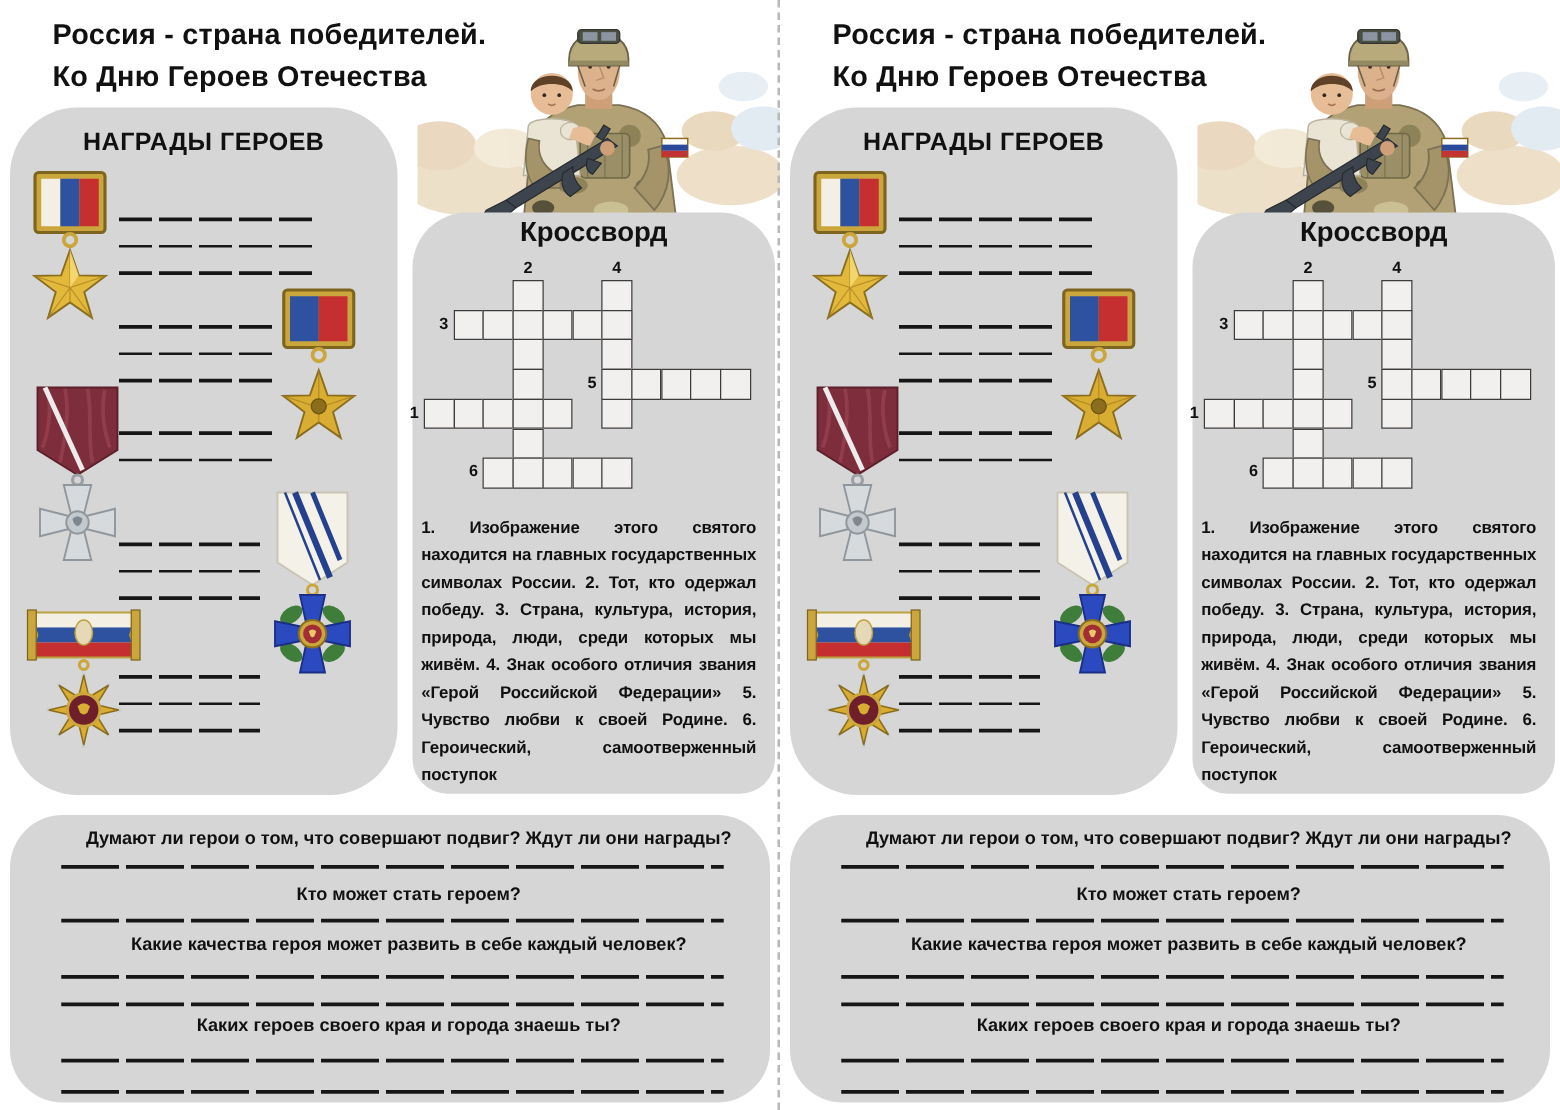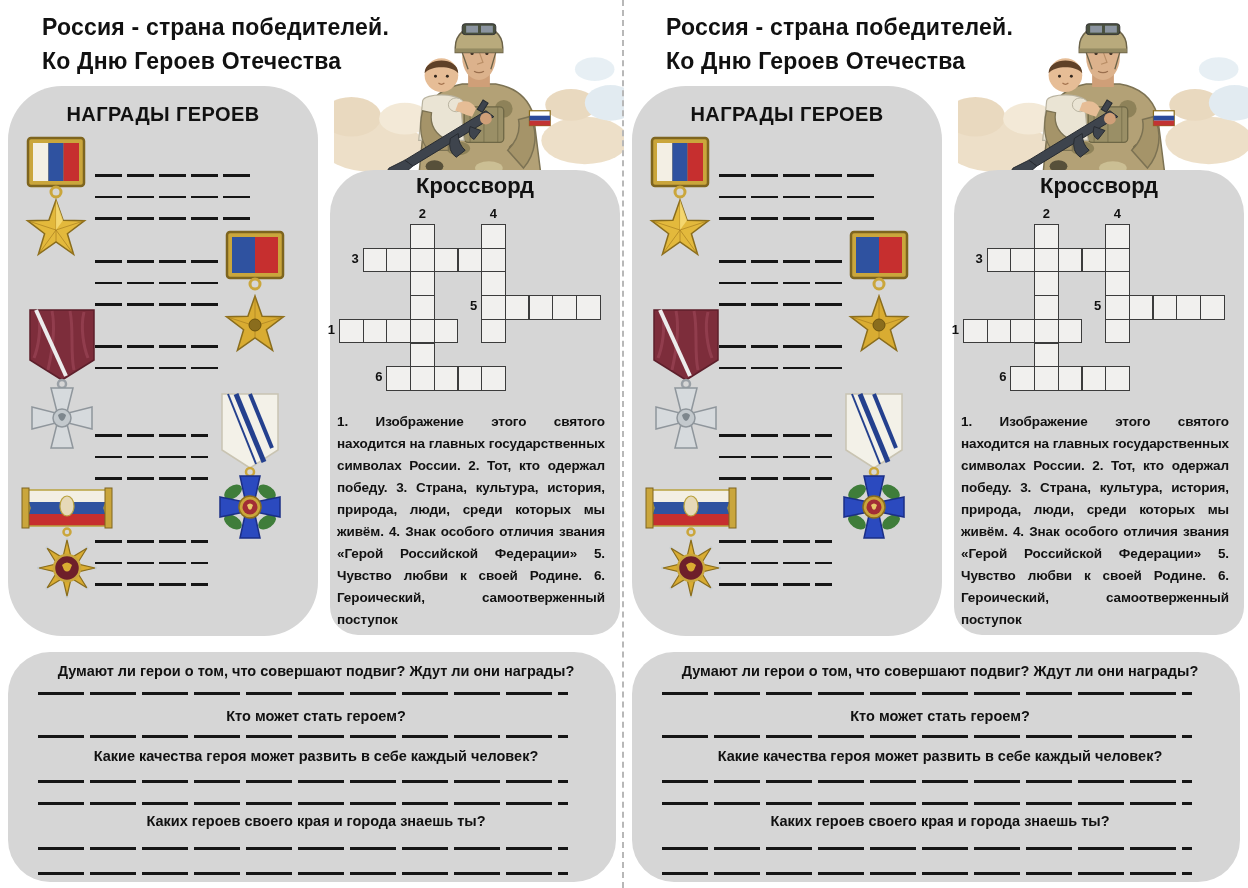--- a/index.html
+++ b/index.html
@@ -44,21 +44,21 @@
   .cw-grid{position:absolute;left:0;top:0;width:290px;height:240px;}
   .cw-cell{position:absolute;width:24.6px;height:24.6px;box-sizing:border-box;
        background:#f1f0ee;border:1.8px solid #3c3c3c;}
   .cw-num{position:absolute;font-size:13px;font-weight:bold;line-height:14px;}
   .cw-num-top{text-align:center;}
   .cw-num-left{text-align:right;}
 
   .cw-clues{position:absolute;left:7px;top:241px;width:268px;font-size:13.5px;
        font-weight:bold;line-height:22px;text-align:justify;letter-spacing:-.1px;}
 
-  .questions-body{position:absolute;left:4px;top:0;width:608px;border-radius:18px;}
+  .questions-body{position:absolute;left:15px;top:0;width:608px;border-radius:18px;}
   .q-label{font-size:14.5px;font-weight:bold;text-align:center;line-height:19px;
        padding:0 22px;}
   .answer-line{height:3px;margin-left:26px;margin-right:52px;
        background:repeating-linear-gradient(90deg,#161616 0 46px,transparent 46px 52px);}
 </style>
 </head>
 <body>
 
 <div class="page" id="page-1">
 

